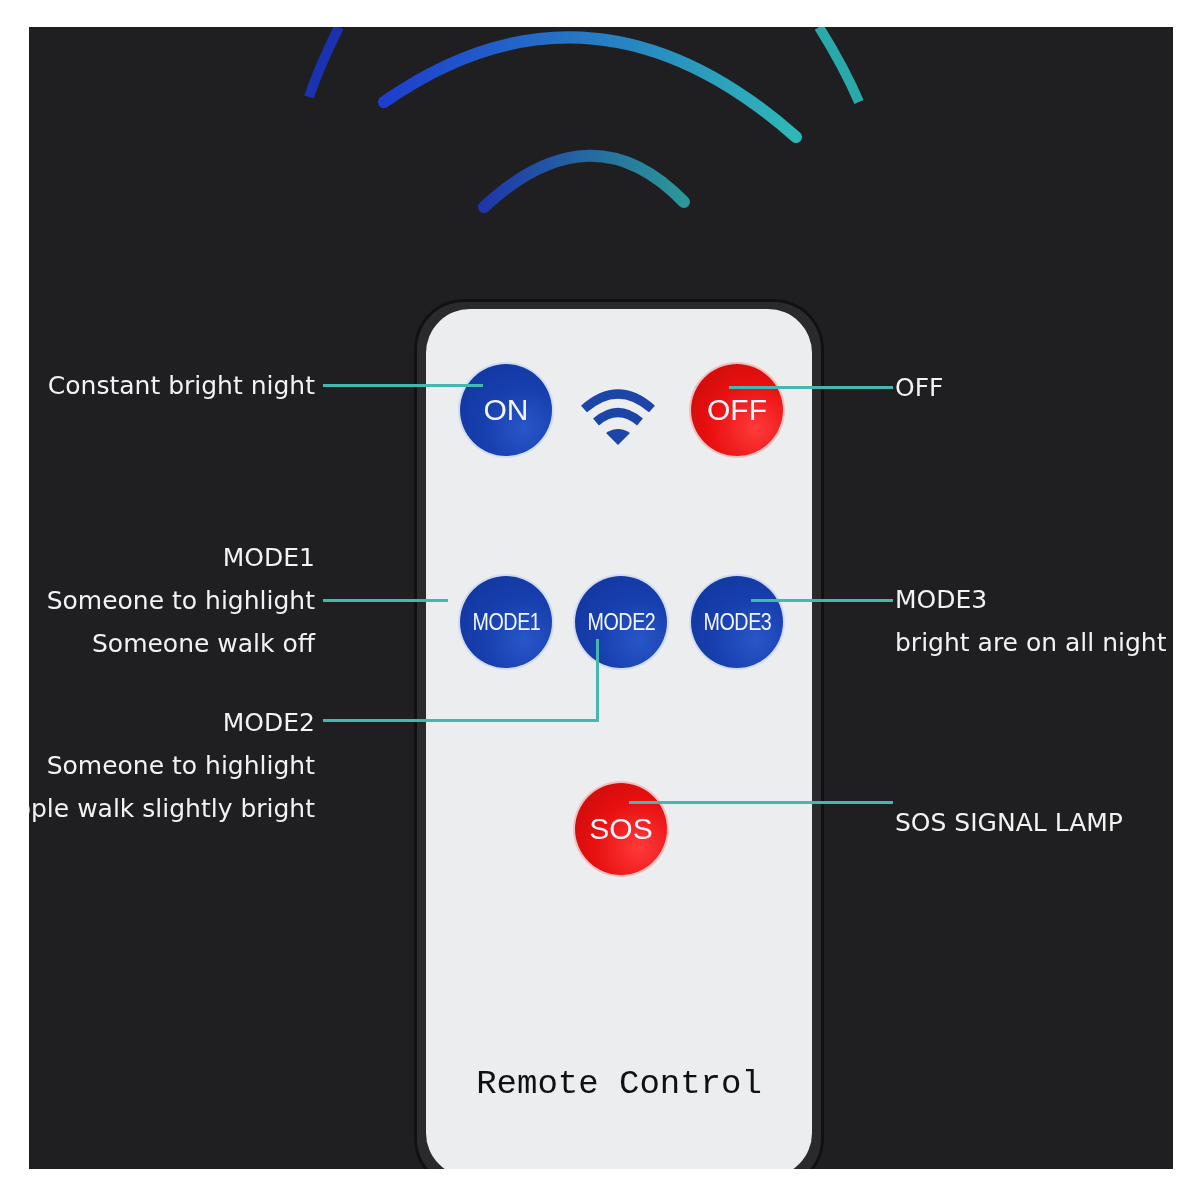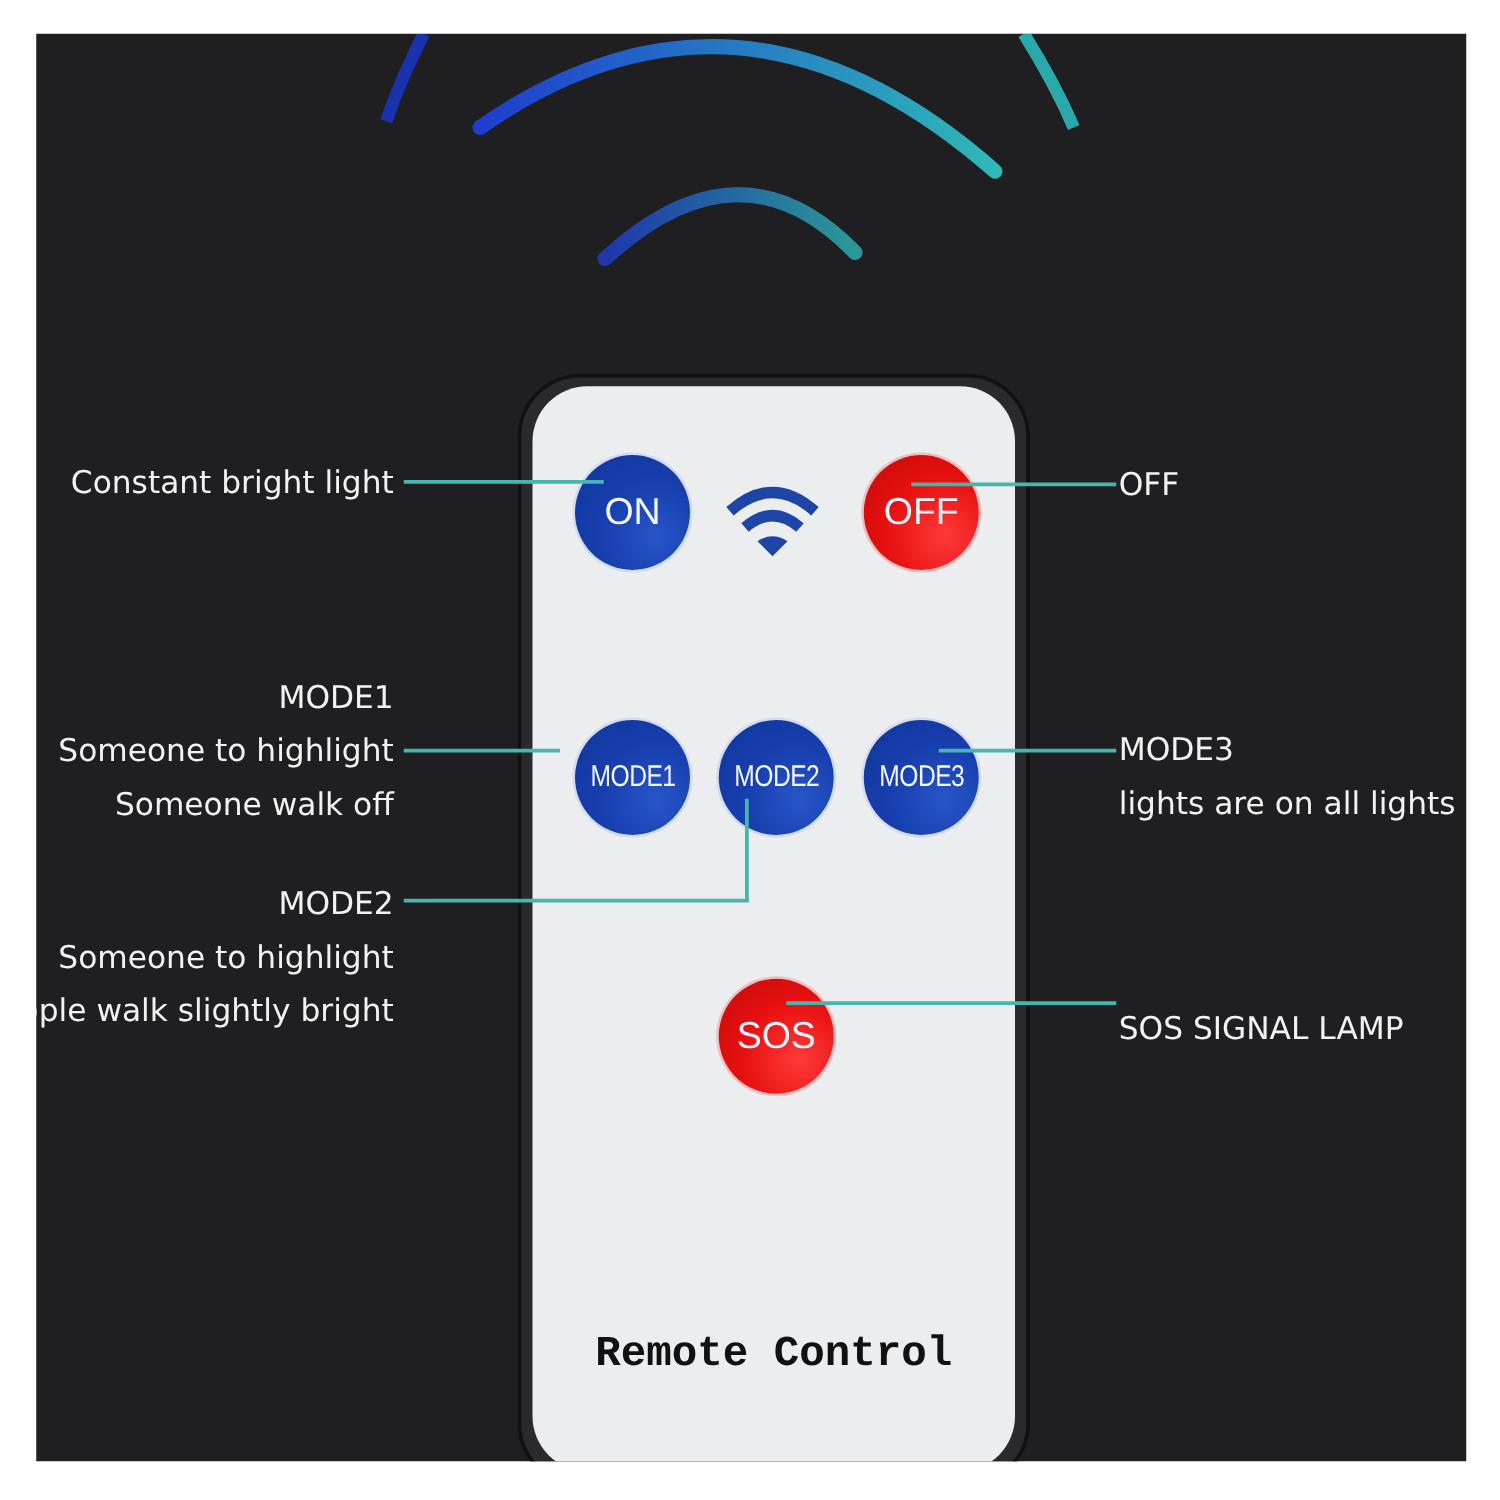--- a/index.html
+++ b/index.html
@@ -7,21 +7,21 @@
   .panel{position:absolute;left:29px;top:27px;width:1144px;height:1142px;background:#1f1f21;overflow:hidden;}
   .arcs{position:absolute;left:0;top:0;width:1144px;height:260px;}
   .remote{position:absolute;left:385px;top:272px;width:410px;height:890px;border-radius:50px;background:#2a2a2c;box-shadow:0 0 0 3px #111 inset;}
   .face{position:absolute;left:12px;top:10px;width:386px;height:868px;border-radius:44px;background:#ebedef;}
   .btn{position:absolute;width:92px;height:92px;border-radius:50%;display:flex;align-items:center;justify-content:center;color:#f4f6ff;font-weight:normal;box-shadow:0 0 0 2px rgba(160,190,255,0.35);}
   .btn.blue{background:radial-gradient(circle at 70% 70%, #2856c8 0%, #173fae 45%, #10349a 100%);}
   .btn.red{background:radial-gradient(circle at 70% 70%, #ff3a3a 0%, #e81010 50%, #c40a0a 100%);box-shadow:0 0 0 2px rgba(255,120,120,0.4);}
   .btn .lbl{font-size:30px;letter-spacing:0px;}
   .btn .lbl.small{font-size:24px;transform:scaleX(0.82);letter-spacing:-0.5px;}
   .wifi{position:absolute;}
-  .title-text{position:absolute;left:0;width:386px;text-align:center;top:756px;font-family:"Liberation Mono","DejaVu Sans Mono",monospace;font-size:34px;color:#111;font-weight:bold;}
+  .title-text{position:absolute;left:0;width:386px;text-align:center;top:756px;font-family:"Liberation Mono","DejaVu Sans Mono",monospace;font-size:34px;color:#111;}
   .line{position:absolute;background:#46b6b0;}
   .txt{position:absolute;color:#f2f2f2;font-size:25px;line-height:43px;font-family:"DejaVu Sans","Liberation Sans",sans-serif;}
   .txt.right{text-align:right;}
   .txt div{white-space:nowrap;}
 </style>
 </head>
 <body>
 
 <div class="panel">
 
@@ -75,36 +75,36 @@
 
   <div class="line" style="left:294px;top:357px;width:160px;height:3px;"></div>
   <div class="line" style="left:700px;top:359px;width:164px;height:3px;"></div>
   <div class="line" style="left:294px;top:572px;width:125px;height:3px;"></div>
   <div class="line" style="left:567px;top:612px;width:3px;height:82px;"></div>
   <div class="line" style="left:294px;top:692px;width:276px;height:3px;"></div>
   <div class="line" style="left:722px;top:572px;width:142px;height:3px;"></div>
   <div class="line" style="left:600px;top:774px;width:264px;height:3px;"></div>
 
   <div class="txt right" style="right:858px;top:337px;">
-    <div>Constant bright light</div>
+    <div>Constant bright night</div>
   </div>
   <div class="txt" style="left:866px;top:339px;">
     <div>OFF</div>
   </div>
   <div class="txt right" style="right:858px;top:509px;">
     <div>MODE1</div>
     <div>Someone to highlight</div>
     <div>Someone walk off</div>
   </div>
   <div class="txt right" style="right:858px;top:674px;">
     <div>MODE2</div>
     <div>Someone to highlight</div>
     <div>People walk slightly bright</div>
   </div>
   <div class="txt" style="left:866px;top:551px;">
     <div>MODE3</div>
-    <div>lights are on all lights</div>
+    <div>bright are on all night</div>
   </div>
   <div class="txt" style="left:866px;top:774px;">
     <div>SOS SIGNAL LAMP</div>
   </div>
 
 </div>
 
 </body></html>

